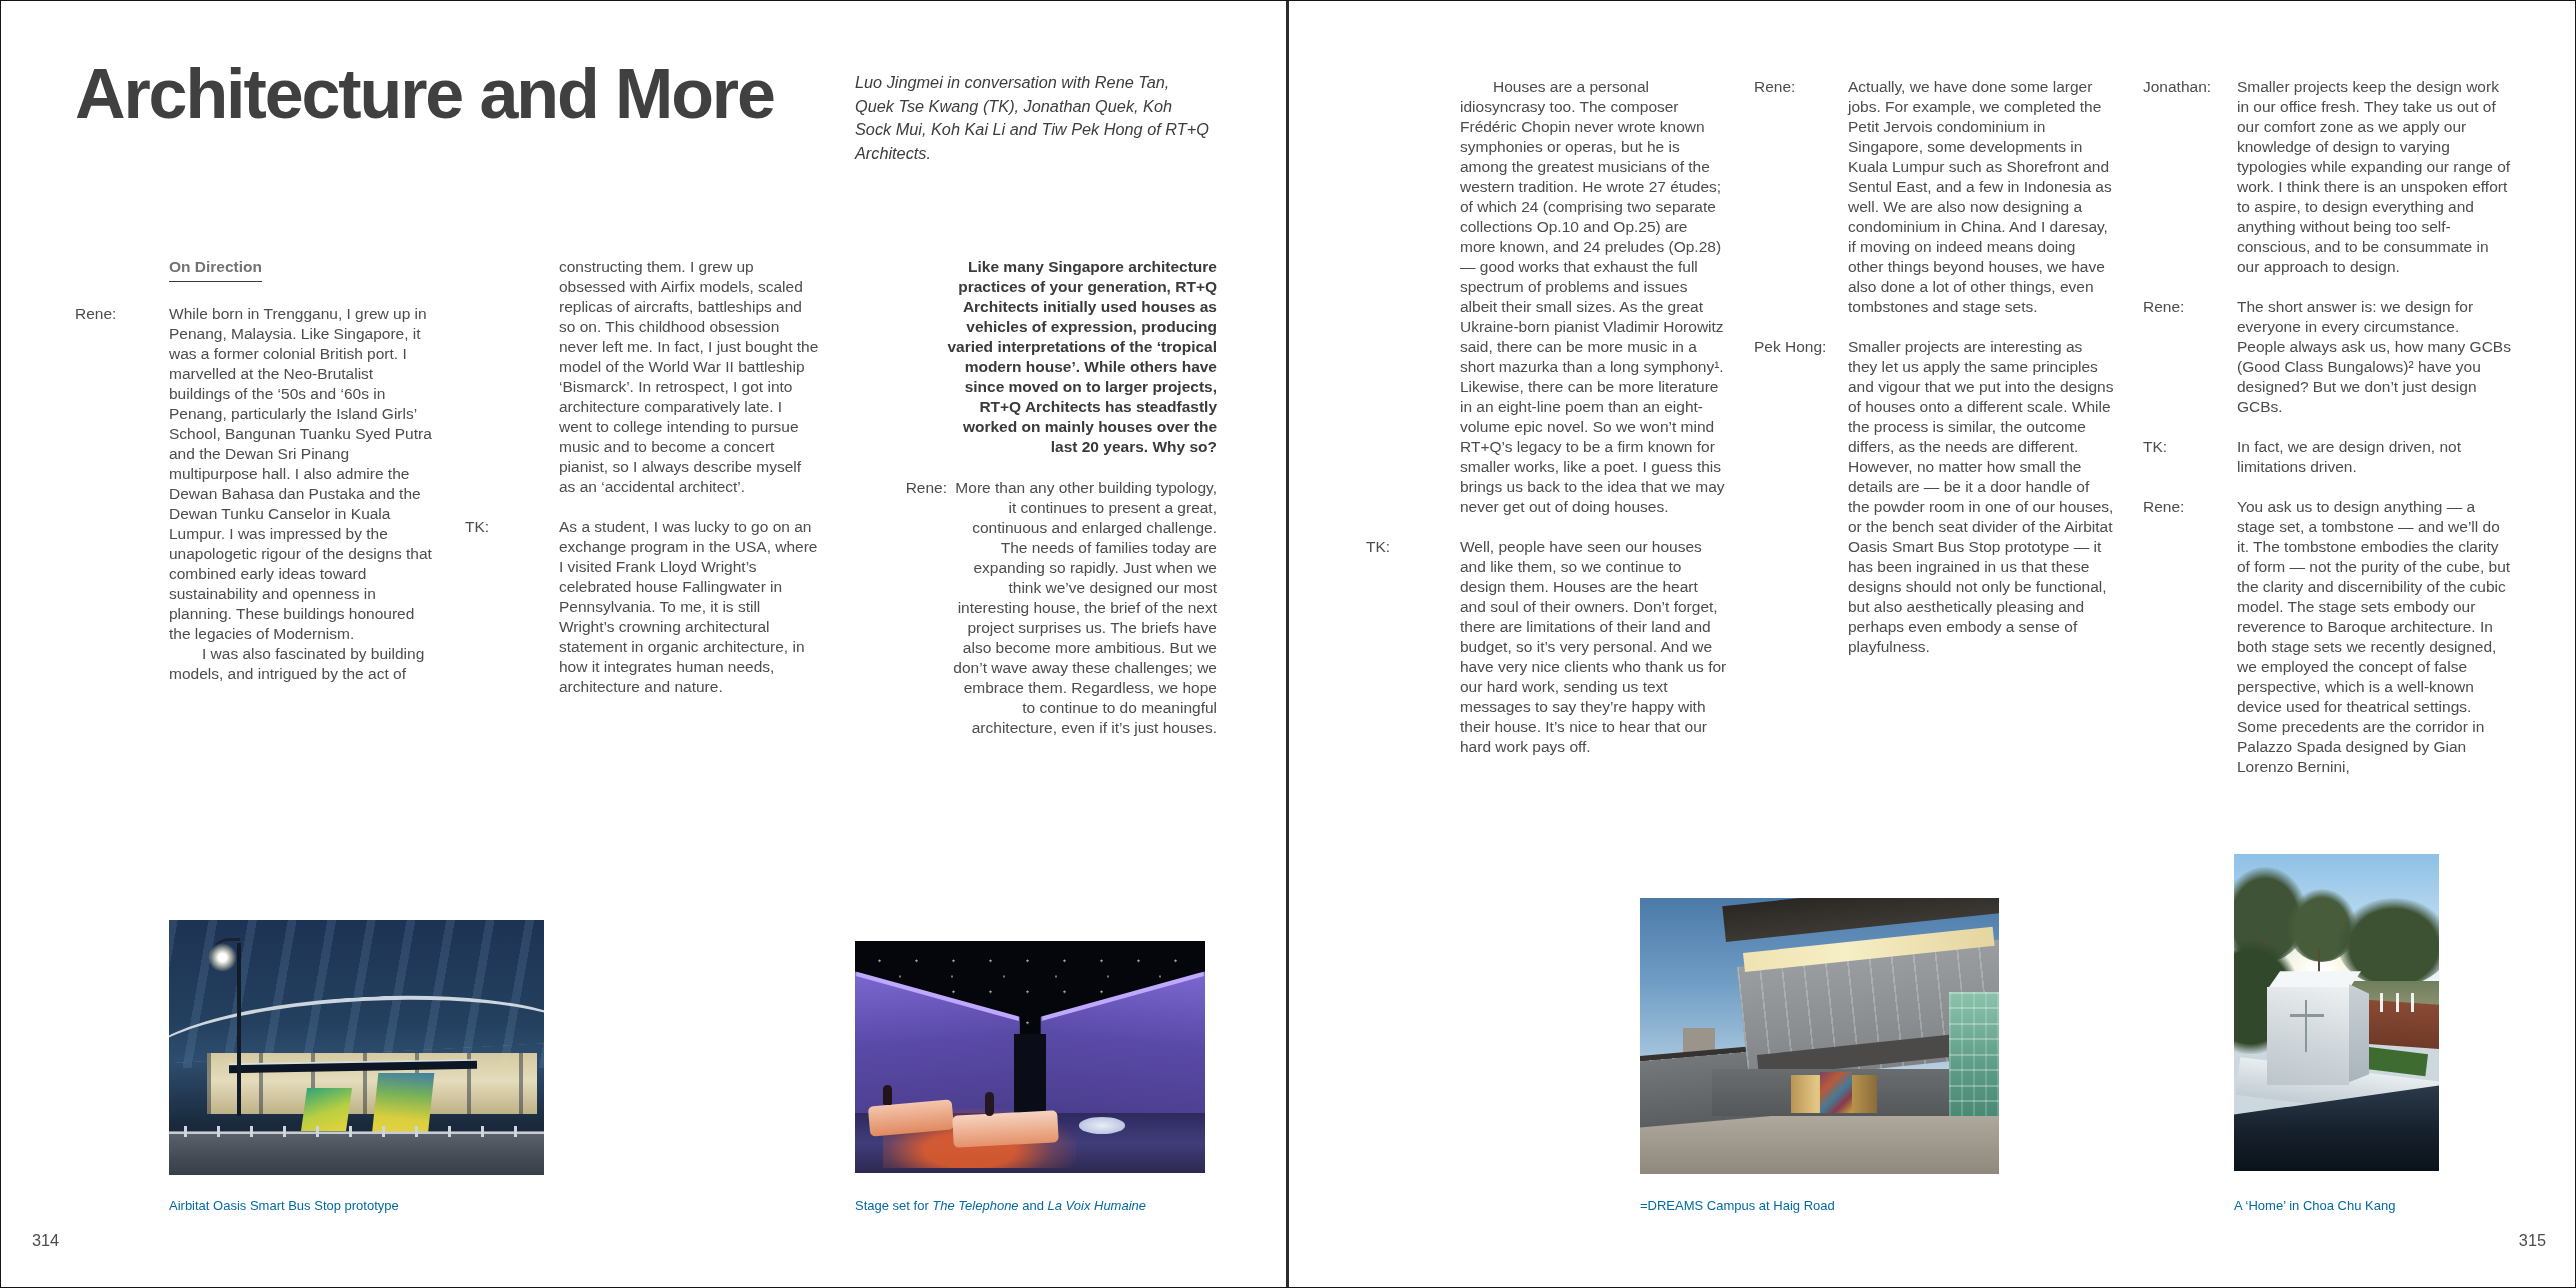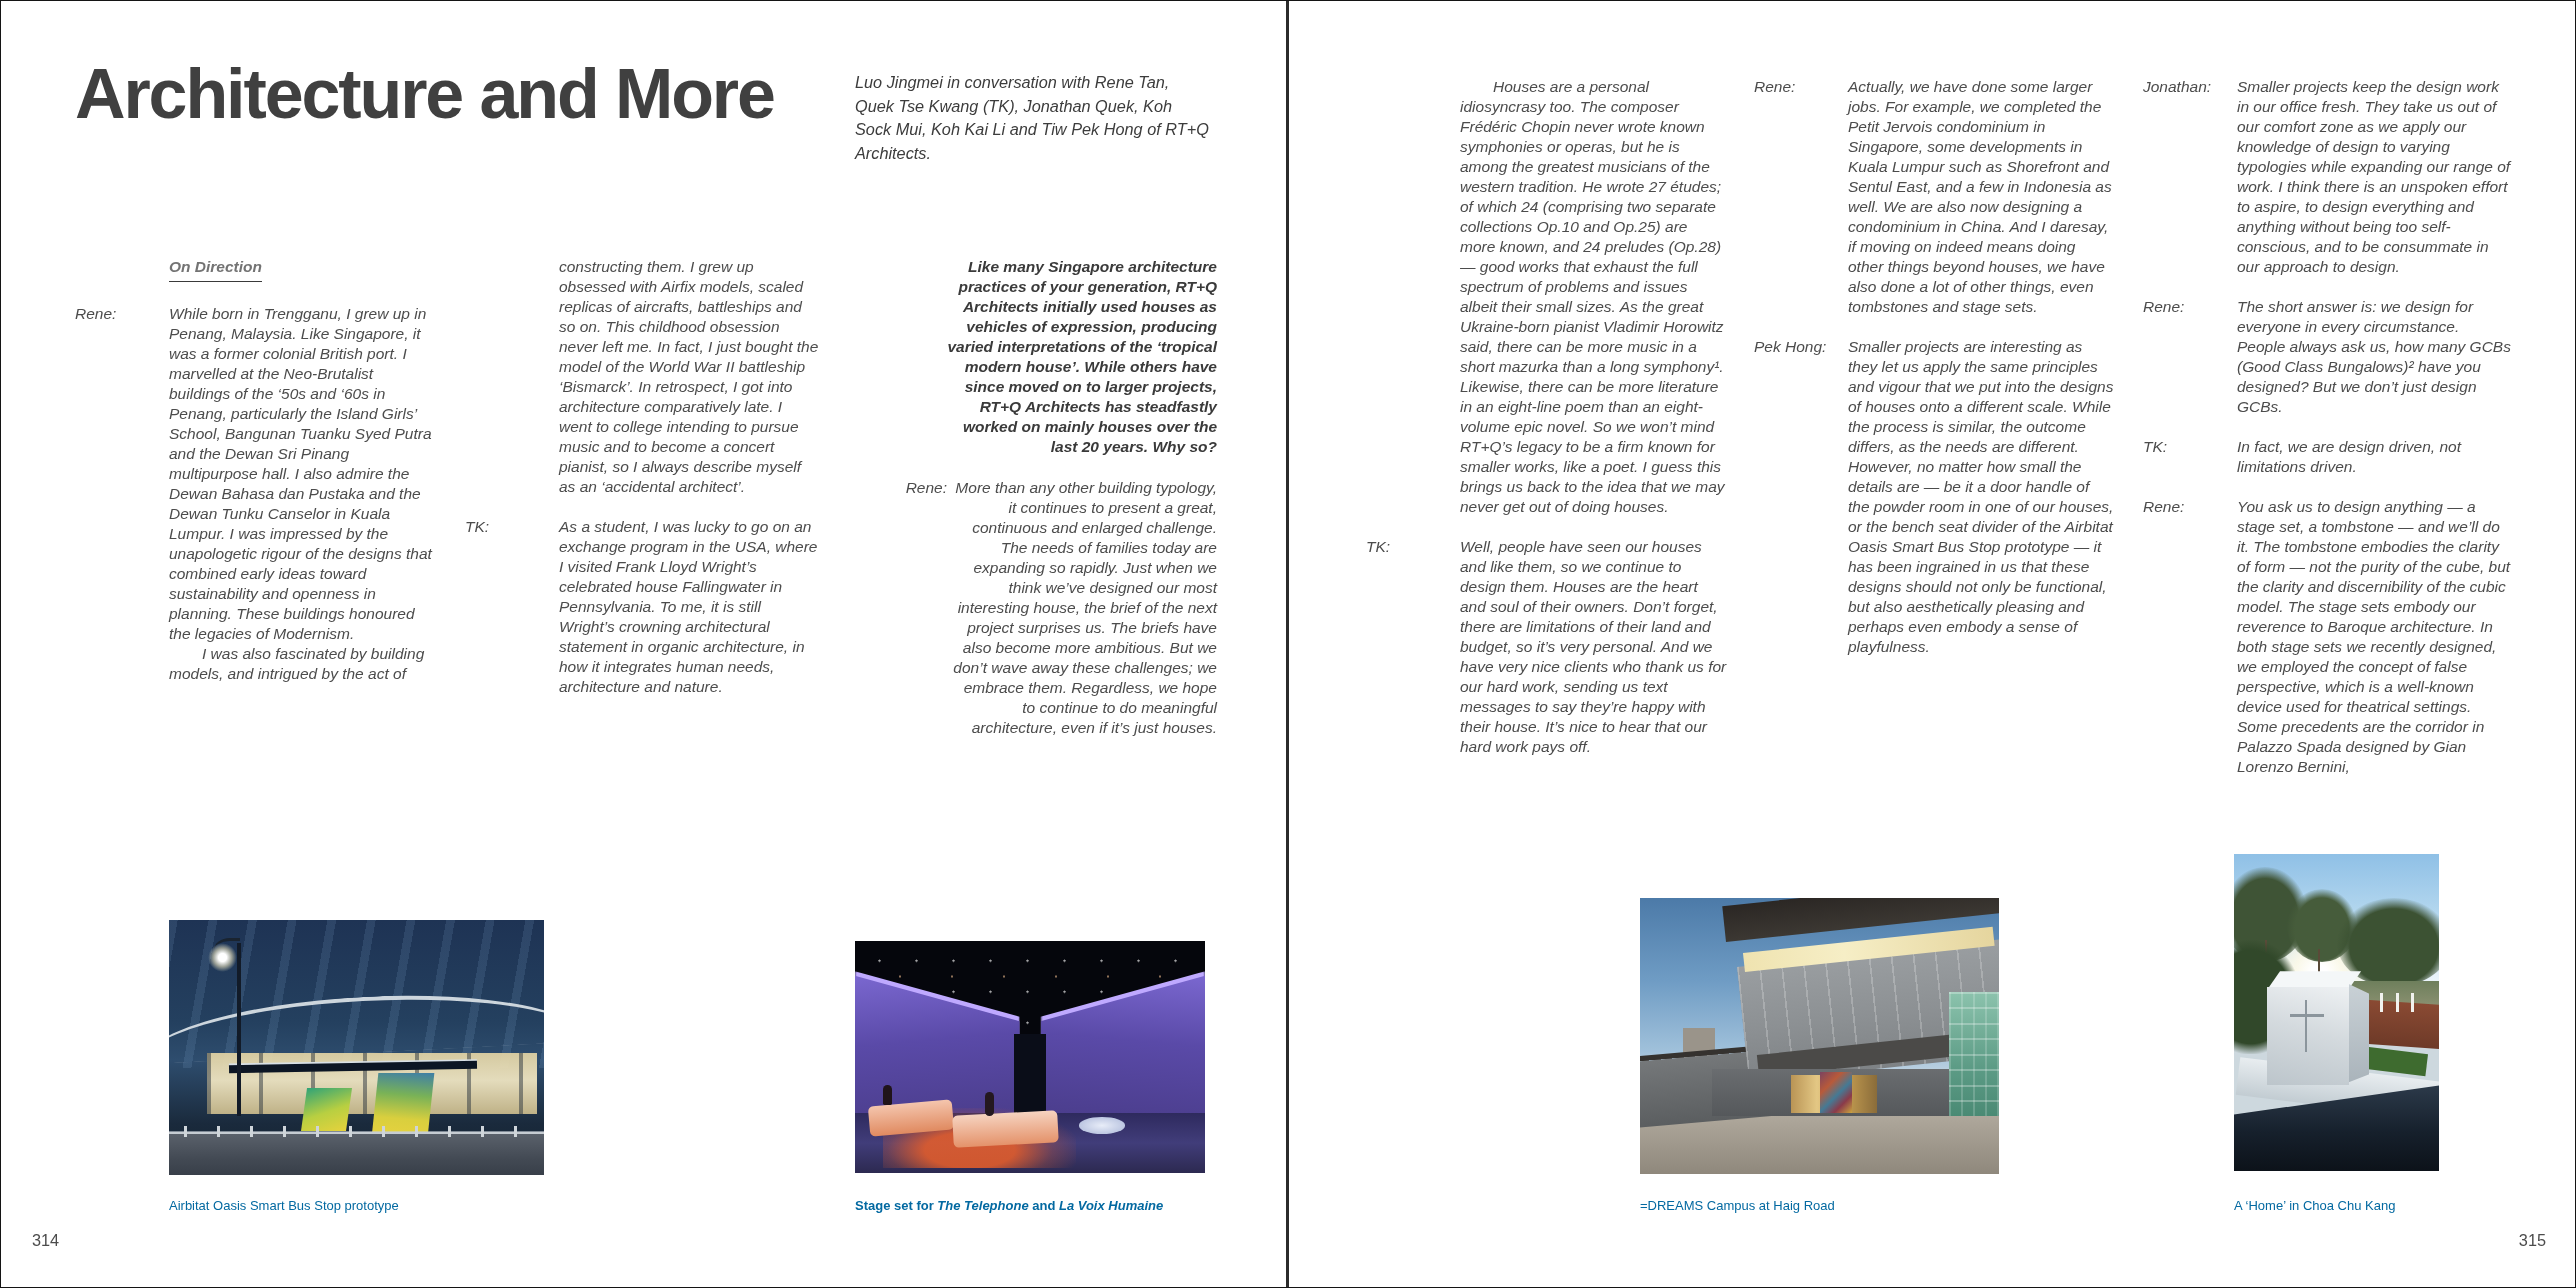--- a/index.html
+++ b/index.html
@@ -10,21 +10,21 @@
   }
   .spine{position:absolute; left:1285px; top:0; width:2.6px; height:1288px; background:#2b2b2b;}
   .page-title{
     position:absolute; left:74px; top:58px; font-size:70px; line-height:1;
     font-weight:700; letter-spacing:-2.1px; color:#404040;
   }
   .intro{
     position:absolute; left:854px; top:70px; width:354px;
     font-size:16.3px; line-height:23.6px; font-style:italic; font-weight:400; color:#3c3c3c;
   }
-  .col{position:absolute; font-size:15.5px; line-height:20px;font-style:italic;}
+  .col{position:absolute; font-size:15.5px; line-height:20px;}
   .heading{font-weight:700; color:#737373; margin:0 0 22px 94px;}
   .heading .u{display:inline-block; border-bottom:1.7px solid #3a3a3a; padding-bottom:4.3px;}
   .question{font-weight:700; color:#3a3a3a; margin:0 0 20.6px 94px;}
   .row{display:flex; margin-bottom:20px;}
   .row .label{flex:0 0 94px;}
   .row .body{flex:1;}
   .body p{margin:0;}
   .indent{text-indent:33px;}
   .photo{position:absolute; overflow:hidden;}
   .photo > div{position:absolute;}
@@ -223,21 +223,21 @@
     <div class="p2-rwall"></div>
     <div class="p2-door"></div>
     <div class="p2-floor"></div>
     <div class="p2-glow"></div>
     <div class="p2-bed1"></div>
     <div class="p2-bed2"></div>
     <div class="p2-fig1"></div>
     <div class="p2-fig2"></div>
     <div class="p2-cloth"></div>
   </div>
-  <div class="caption" style="left:854px; top:1197px;font-weight:bold;">
+  <div class="caption" style="left:854px; top:1197px;">
     <span>Stage set for </span><span class="it">The Telephone</span><span> and </span><span class="it">La Voix Humaine</span>
   </div>
 
   <div class="pagenum" style="left:31px; top:1230px;">314</div>
 
   <div class="col" style="left:1365px; top:76px; width:361px;">
     <div class="row">
       <div class="label"></div>
       <div class="body">
         <p class="indent">Houses are a personal idiosyncrasy too. The composer Frédéric Chopin never wrote known symphonies or operas, but he is among the greatest musicians of the western tradition. He wrote 27 études; of which 24 (comprising two separate collections Op.10 and Op.25) are more known, and 24 preludes (Op.28) — good works that exhaust the full spectrum of problems and issues albeit their small sizes. As the great Ukraine-born pianist Vladimir Horowitz said, there can be more music in a short mazurka than a long symphony¹. Likewise, there can be more literature in an eight-line poem than an eight-volume epic novel. So we won’t mind RT+Q’s legacy to be a firm known for smaller works, like a poet. I guess this brings us back to the idea that we may never get out of doing houses.</p>

